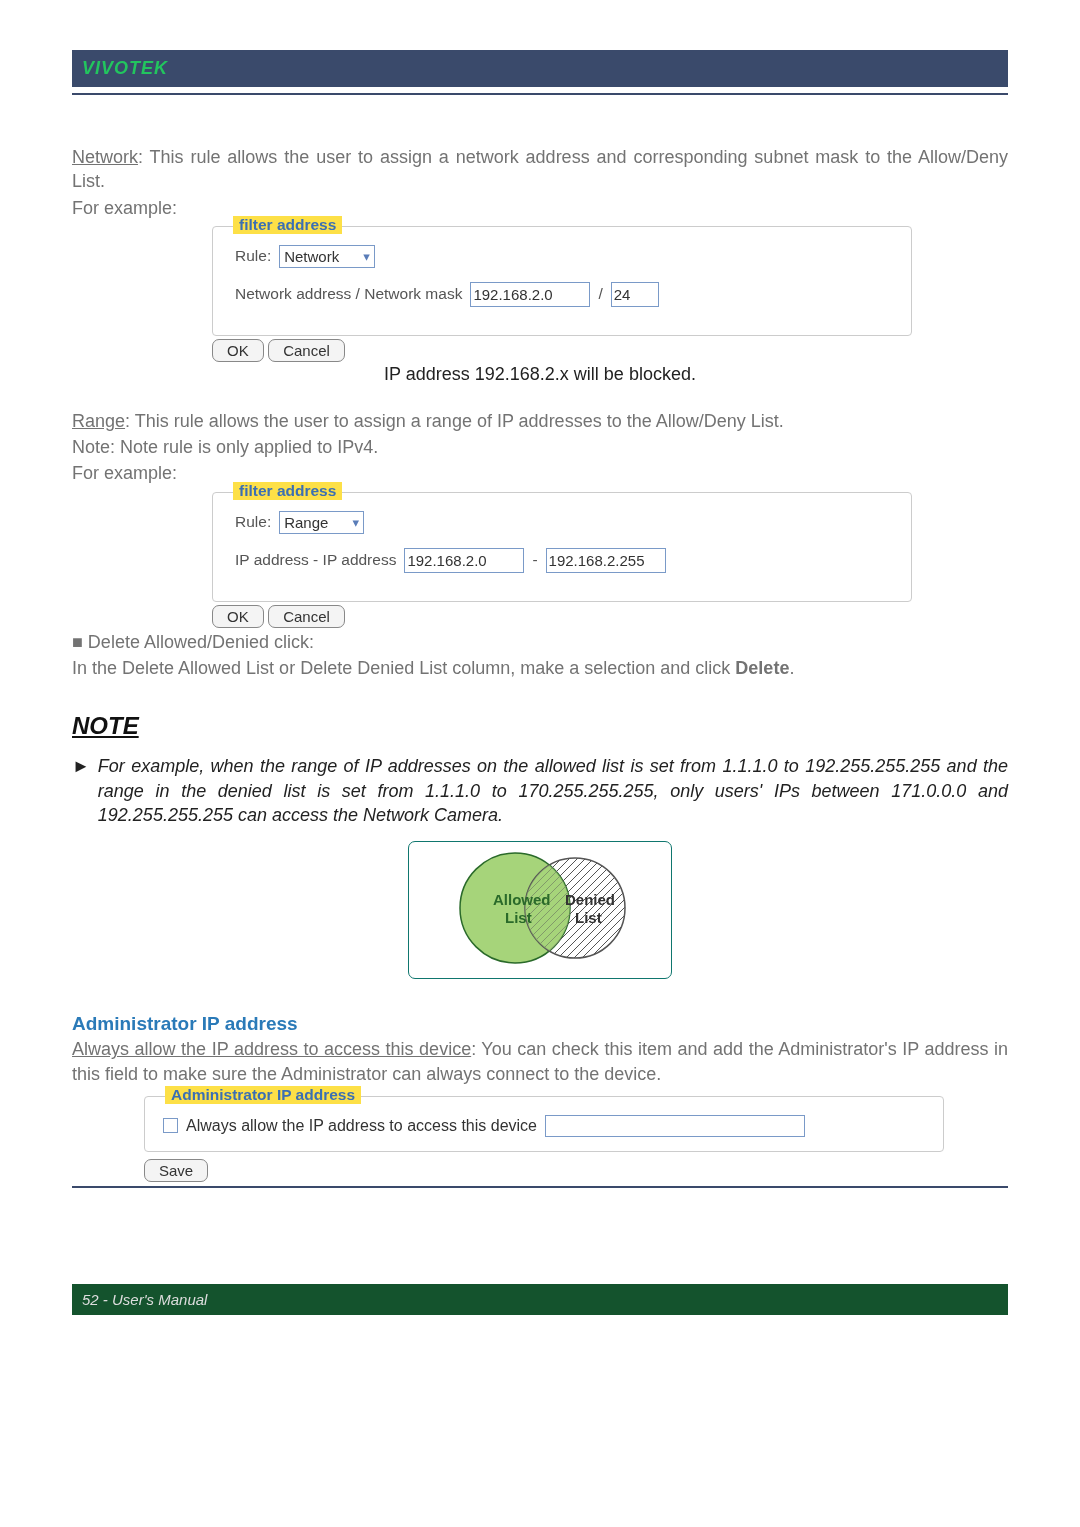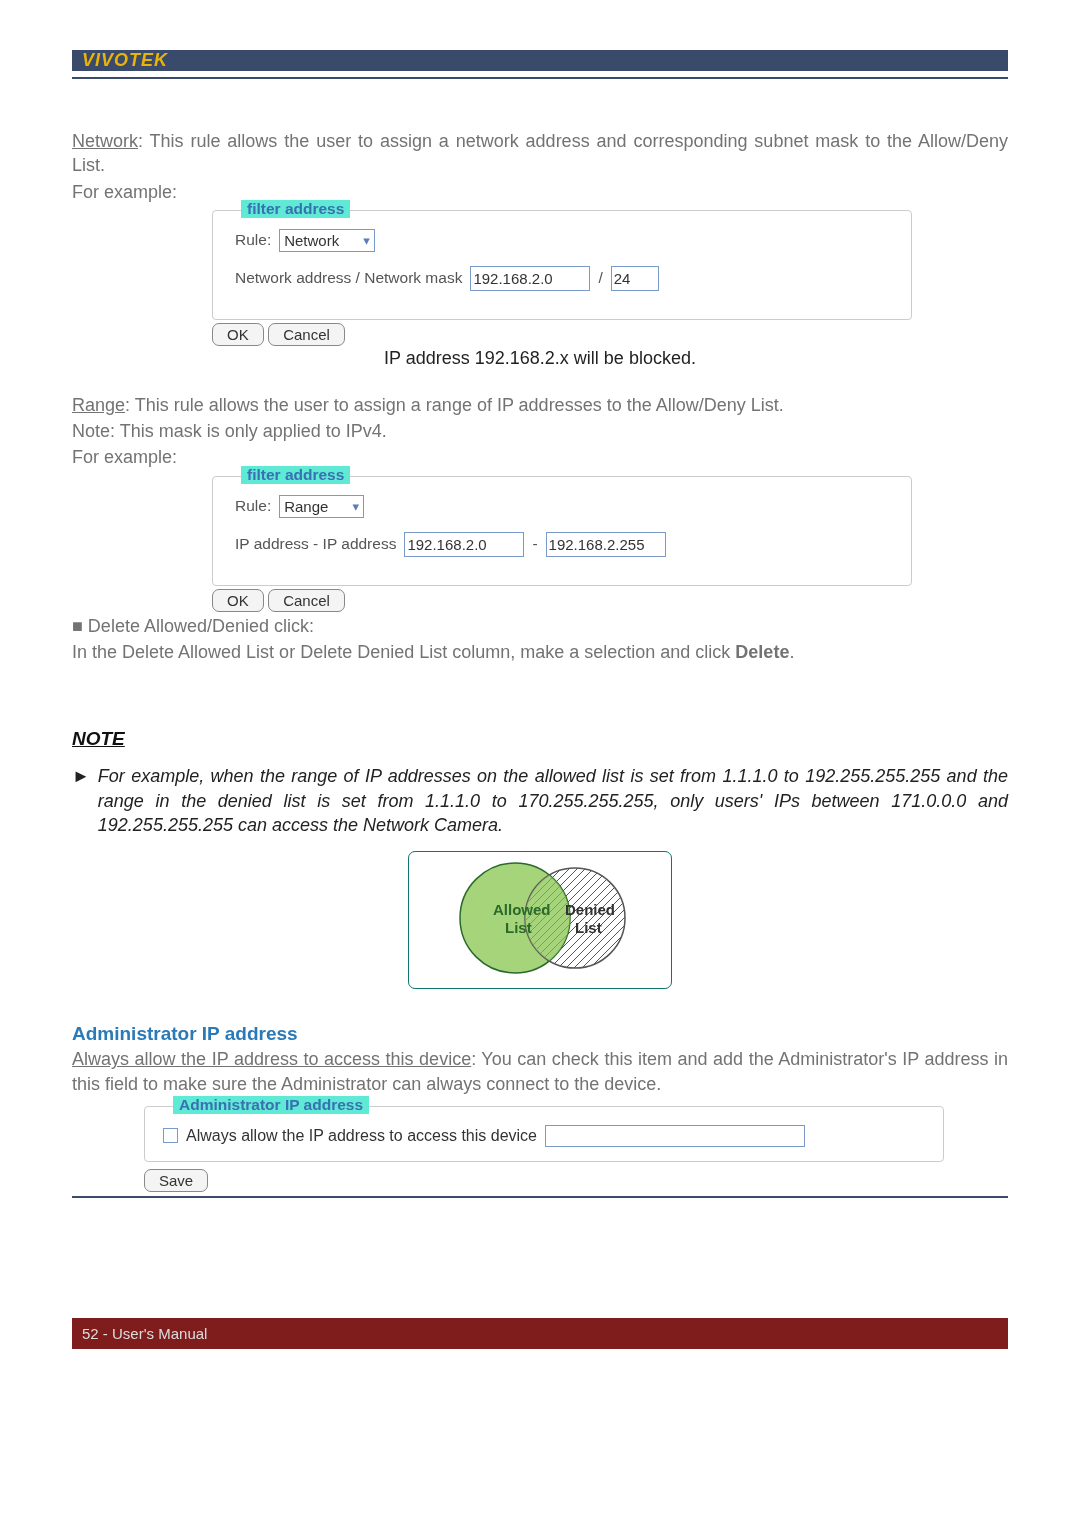--- a/index.html
+++ b/index.html
@@ -8,25 +8,25 @@
     background: #fff;
     width: 1080px;
     margin: 0 auto;
     color: #333;
   }
   .page {
     padding: 50px 72px 30px 72px;
   }
   .header-bar {
     background: #3a4a6b;
-    color: #eab308;
+    color: #22c55e;
     font-style: italic;
     font-weight: bold;
     font-size: 18px;
-    padding: 0 10px;
+    padding: 8px 10px;
     letter-spacing: 1px;
     margin-bottom: 6px;
   }
   .header-rule {
     border: none;
     border-top: 2px solid #3a4a6b;
     margin-bottom: 50px;
   }
   .body-text {
     font-size: 18px;
@@ -42,22 +42,22 @@
     margin: 6px 0 6px 140px;
     padding: 18px 22px 14px 22px;
     width: 700px;
     position: relative;
     font-size: 15.5px;
     color: #555;
   }
   .fieldset-legend {
     position: absolute;
     top: -11px;
-    left: 28px;
-    background: #5eead4;
+    left: 20px;
+    background: #fde047;
     padding: 0 6px;
     color: #3b6fb3;
     font-weight: bold;
     font-size: 15.5px;
   }
   .form-row {
     display: flex;
     align-items: center;
     gap: 8px;
     margin-bottom: 14px;
@@ -99,22 +99,22 @@
   .caption {
     text-align: center;
     font-size: 18px;
     color: #222;
     margin: 4px 0 24px 0;
   }
   .note-hd {
     font-weight: bold;
     font-style: italic;
     text-decoration: underline;
-    font-size: 19px;
-    margin: 64px 0 14px 0;
+    font-size: 24px;
+    margin: 32px 0 14px 0;
     color: #111;
   }
   .note-item {
     display: flex;
     gap: 8px;
     font-style: italic;
     font-size: 18px;
     color: #222;
     text-align: justify;
     line-height: 1.35;
@@ -160,25 +160,26 @@
   }
   .admin-input {
     border: 1px solid #7a9ac8;
     min-width: 260px;
     height: 22px;
     display: inline-block;
     vertical-align: middle;
   }
   .save-btn-row { margin-left: 72px; margin-top: 6px; }
   .footer-bar {
-    background: #7f1d1d;
+    background: #14532d;
     color: #ddd;
+    font-style: italic;
     font-size: 15px;
     padding: 7px 10px;
-    margin-top: 120px;
+    margin-top: 96px;
   }
   .footer-rule {
     border: none;
     border-top: 2px solid #3a4a6b;
     margin-top: 6px;
   }
   .bold { font-weight: bold; }
 </style>
 </head>
 <body>
@@ -213,21 +214,21 @@
   </div>
   <div class="btn-row">
     <span class="btn">OK</span>
     <span class="btn">Cancel</span>
   </div>
   <p class="caption">IP address 192.168.2.x will be blocked.</p>
 
   <p class="body-text">
     <span class="underline">Range</span><span>: This rule allows the user to assign a range of IP addresses to the Allow/Deny List.</span>
   </p>
-  <p class="body-text">Note: This mask is only applied to IPv4.</p>
+  <p class="body-text">Note: Note rule is only applied to IPv4.</p>
   <p class="body-text">For example:</p>
 
   <div class="fieldset">
     <div class="fieldset-legend">filter address</div>
     <div class="form-row">
       <span>Rule:</span>
       <span class="select-box">
         <span>Range</span>
         <span class="select-arrow">▾</span>
       </span>

